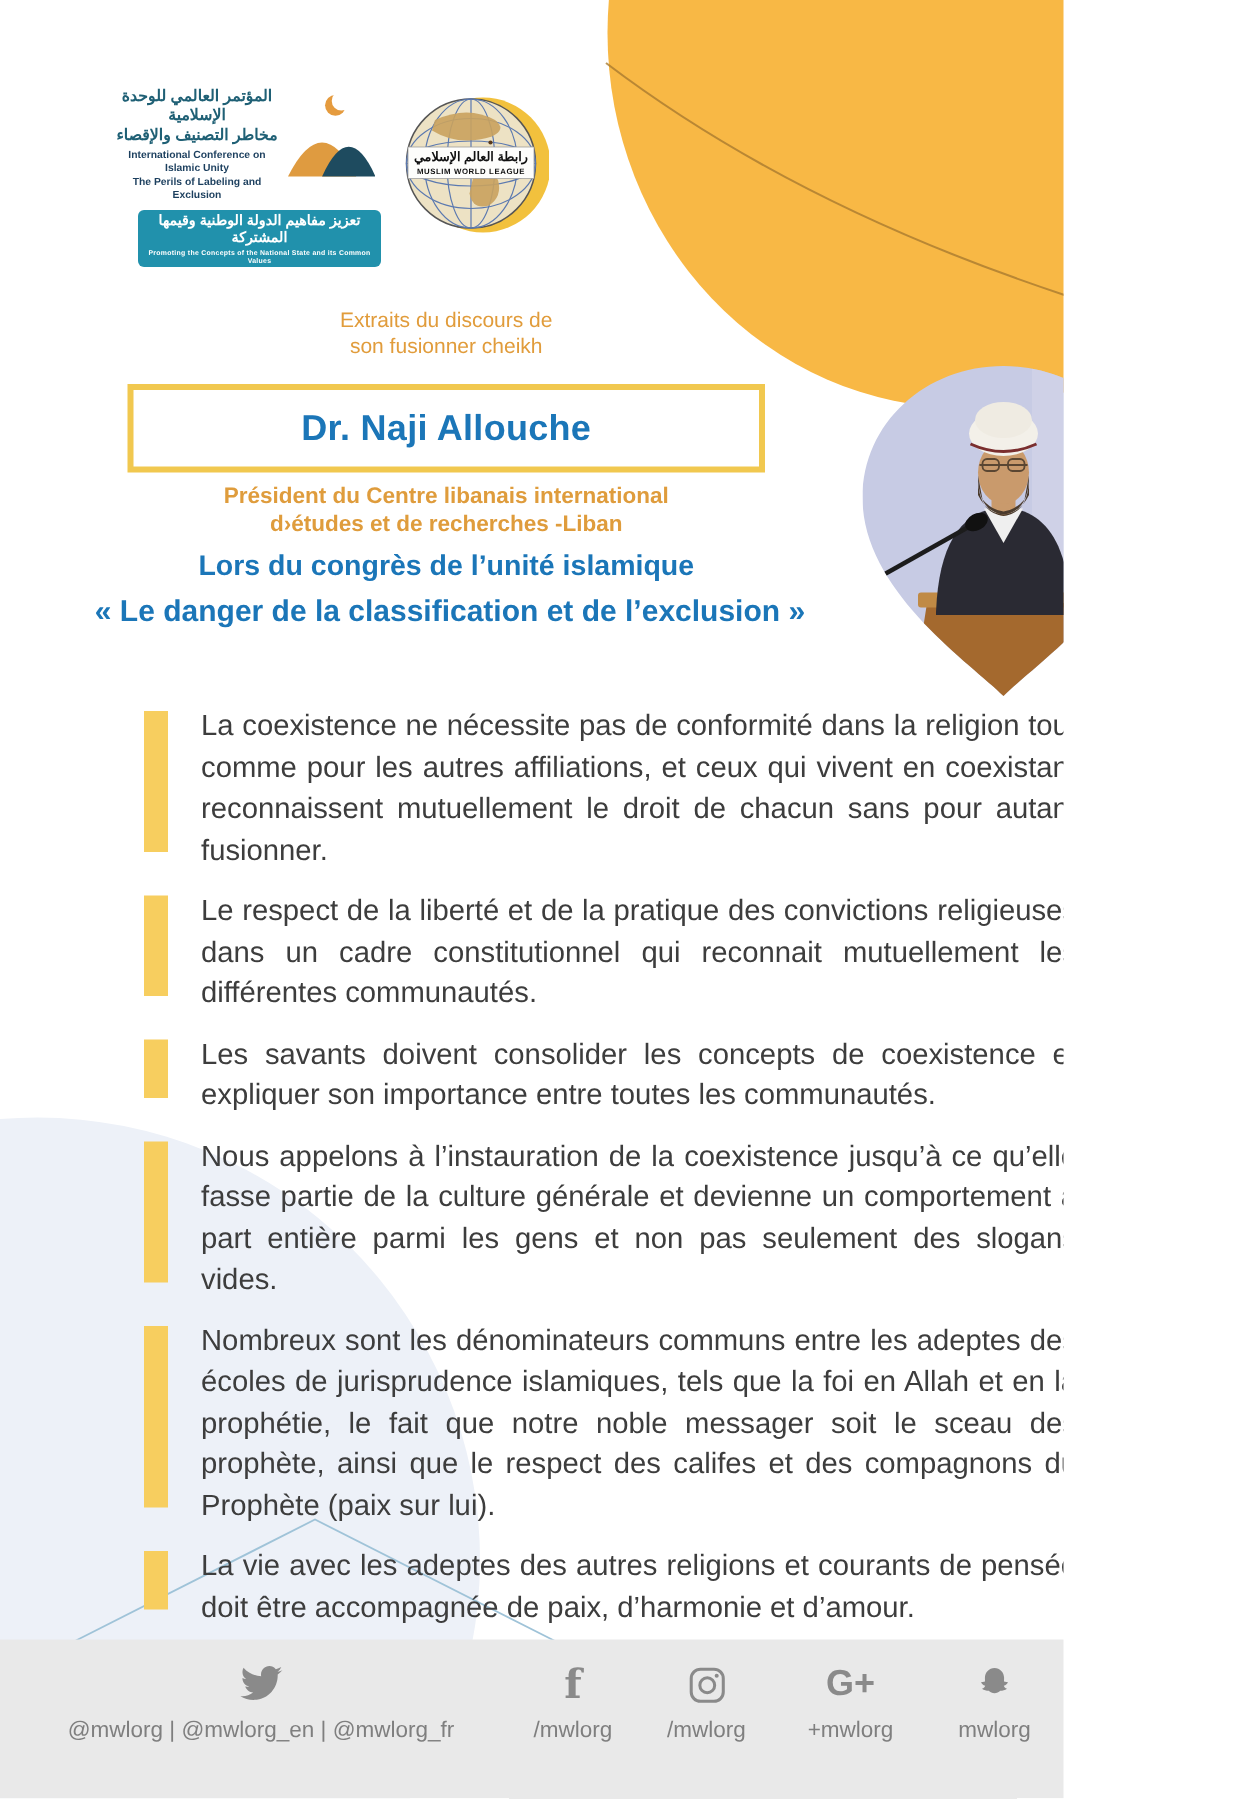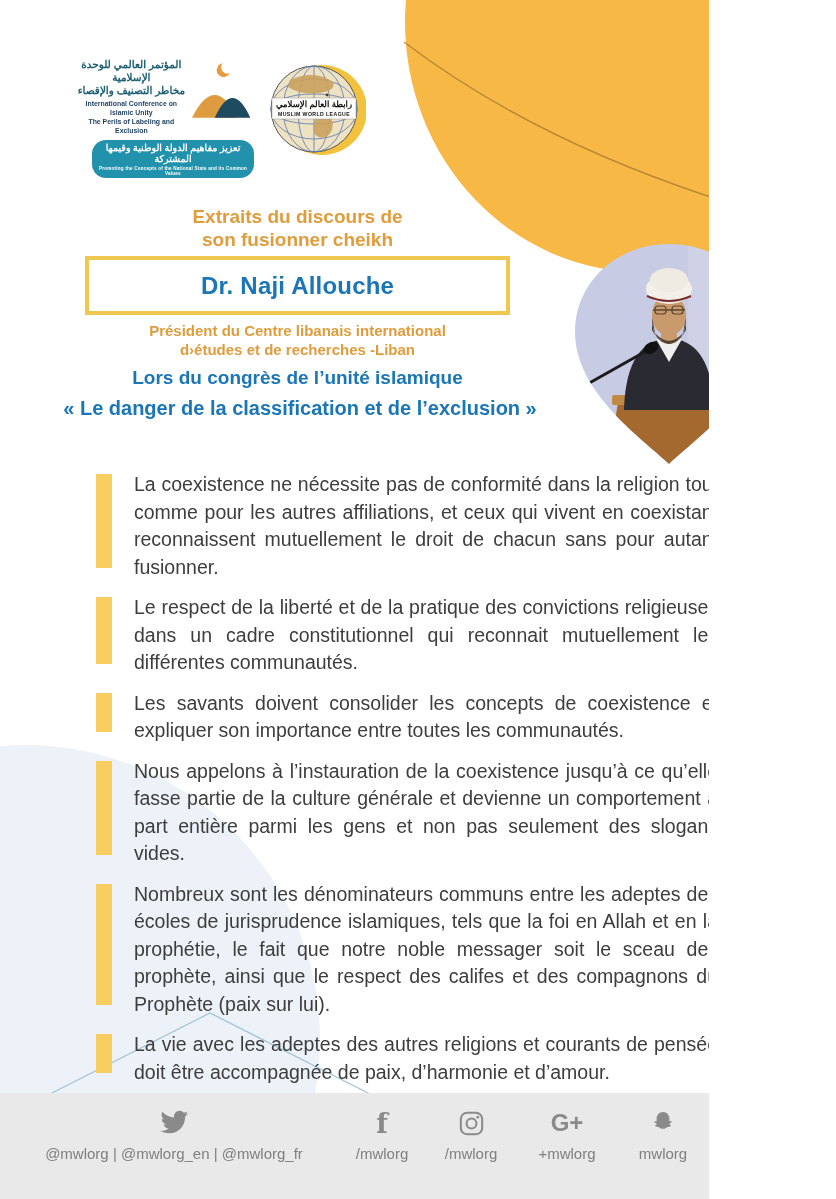--- a/index.html
+++ b/index.html
@@ -7,29 +7,29 @@
        font-family:"Liberation Sans", sans-serif;}
   .page{position:relative;width:709px;height:1199px;background:#fff;overflow:hidden;}
   .bg-decor{position:absolute;left:0;top:0;z-index:0;}
 
   
   .conf-logo{position:absolute;left:74px;top:58px;width:176px;z-index:2;}
   .conf-top{display:flex;align-items:flex-start;}
   .conf-text{width:116px;text-align:center;}
   .conf-ar{color:#1f6075;font-size:10.5px;font-weight:bold;line-height:1.25;direction:rtl;}
   .conf-en{color:#1c3f5e;font-size:6.9px;font-weight:bold;line-height:1.3;margin-top:3px;}
-  .conf-banner{margin-left:18px;margin-top:4px;width:158px;background:#2191AC;border-radius:14px;
+  .conf-banner{margin-left:18px;margin-top:4px;width:158px;background:#2191AC;border-radius:4px;
                padding:3px 2px 2px 2px;text-align:center;}
   .conf-banner .ar{color:#fff;font-size:9.5px;font-weight:bold;direction:rtl;line-height:1.15;}
   .conf-banner .en{color:#fff;font-size:4.6px;font-weight:bold;margin-top:1px;letter-spacing:.2px;}
   .mwl-logo{position:absolute;left:270px;top:60px;z-index:2;}
 
   
   .kicker{position:absolute;left:85px;top:205px;width:425px;text-align:center;z-index:2;
-          color:#E19C3B;font-size:19px;font-weight:bold;line-height:1.22;}
+          color:#E19C3B;font-size:14px;font-weight:normal;line-height:1.22;}
   .name-box{position:absolute;left:85px;top:256px;width:417px;height:51px;z-index:2;
             border:4px solid #F1C84F;background:#fff;display:flex;align-items:center;justify-content:center;}
   .name-box span{color:#1B76B8;font-size:24px;font-weight:bold;letter-spacing:.2px;}
   .role{position:absolute;left:85px;top:322px;width:425px;text-align:center;z-index:2;
         color:#DF9C3C;font-size:15px;font-weight:bold;line-height:1.25;}
   .event1{position:absolute;left:85px;top:367px;width:425px;text-align:center;z-index:2;
           color:#1B76B8;font-size:19px;font-weight:bold;white-space:nowrap;}
   .event2{position:absolute;left:20px;top:397px;width:560px;text-align:center;z-index:2;
           color:#1B76B8;font-size:20px;font-weight:bold;white-space:nowrap;}
 

